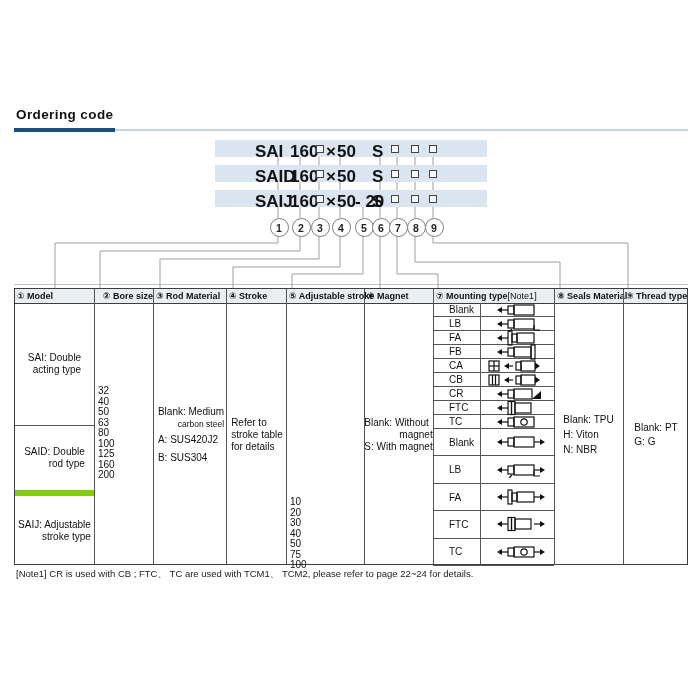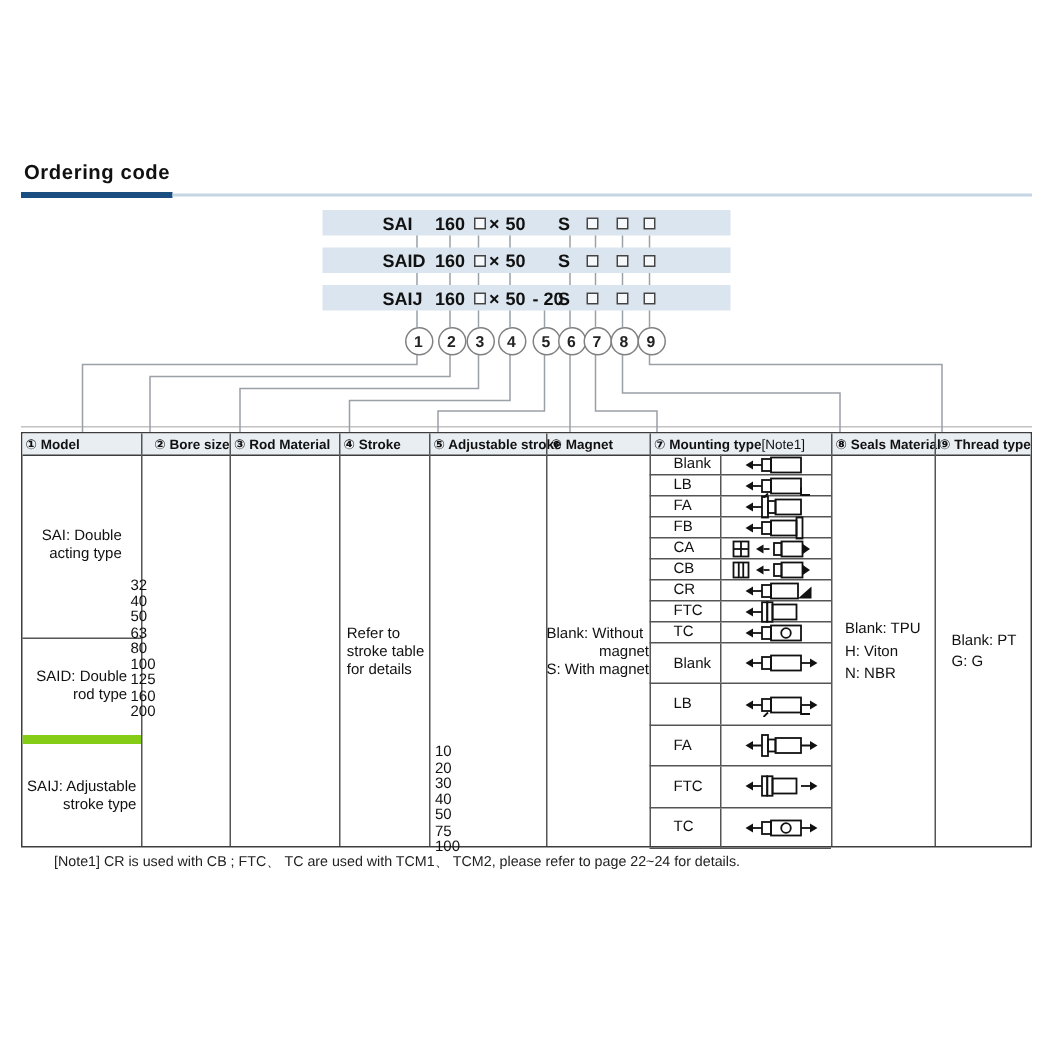--- a/index.html
+++ b/index.html
@@ -5,21 +5,21 @@
   html,body{margin:0;padding:0;background:#fff;}
   #page{position:relative;width:700px;height:700px;background:#ffffff;overflow:hidden;
         font-family:"Liberation Sans","DejaVu Sans",sans-serif;color:#1a1a1a;}
   .abs{position:absolute;}
   
   #title{left:16px;top:107px;font-size:13.5px;font-weight:bold;letter-spacing:.4px;color:#111;}
   #title-rule-dark{left:14px;top:128px;width:101px;height:4px;background:#1b4e80;}
   #title-rule-light{left:115px;top:129px;width:573px;height:2px;background:#c6d6e4;}
   
   .code-bar{left:215px;width:272px;height:17px;background:#dbe5ef;z-index:2;}
-  .code-bar span{position:absolute;top:1.5px;font-size:12px;font-weight:bold;color:#111;white-space:nowrap;}
+  .code-bar span{position:absolute;top:1.5px;font-size:17px;font-weight:bold;color:#111;white-space:nowrap;}
   .sq{position:absolute;top:5px;width:6px;height:6px;border:1px solid #444;background:#f6f9fc;}
   
   .num-circle{position:absolute;top:218px;width:17px;height:17px;border:1.2px solid #808080;
       border-radius:50%;background:#fff;z-index:3;display:flex;align-items:center;justify-content:center;
       font-size:10.5px;font-weight:600;color:#222;}
   
   #tbl{left:14px;top:288px;width:674px;height:277px;border:1.5px solid #3d3d3d;box-sizing:border-box;z-index:2;}
   #tbl .cell{position:absolute;box-sizing:border-box;}
   #thead-band{left:0;top:0;width:100%;height:14px;background:#e9eef3;border-bottom:1px solid #3d3d3d;}
   .hcell{position:absolute;top:0;height:14px;display:flex;align-items:center;box-sizing:border-box;
@@ -30,21 +30,21 @@
   .center-flex{display:flex;align-items:center;justify-content:center;}
   .tcell{font-size:10px;line-height:12px;color:#111;}
   .model-block{text-align:right;}
   .list-col div{font-size:10px;line-height:10.5px;color:#111;}
   .small{font-size:8.5px;}
   .mrow{position:absolute;left:0;right:0;box-sizing:border-box;border-bottom:1px solid #555;display:flex;}
   .mlabel{width:48px;box-sizing:border-box;border-right:1px solid #555;display:flex;align-items:center;
       padding-left:16px;font-size:10px;color:#111;}
   .micon{flex:1;display:flex;align-items:center;justify-content:center;}
   #above-line{left:14px;top:284px;width:674px;height:1px;background:#c2c2c2;}
-  #note{left:16px;top:568px;font-size:9.5px;color:#222;white-space:nowrap;margin-left:20px;}
+  #note{left:16px;top:568px;font-size:9.5px;color:#222;white-space:nowrap;}
   svg.conn{position:absolute;left:0;top:0;z-index:1;}
 </style>
 </head>
 <body>
 
 <div id="page">
 
   <div class="abs" id="title">Ordering code</div>
   <div class="abs" id="title-rule-dark"></div>
   <div class="abs" id="title-rule-light"></div>
@@ -177,32 +177,40 @@
         <div>rod type</div>
       </div>
     </div>
     <div class="cell center-flex" style="left:0;top:207px;width:79px;height:70px;">
       <div class="model-block tcell">
         <div>SAIJ: Adjustable</div>
         <div>stroke type</div>
       </div>
     </div>
 
-    <div class="cell list-col" id="bore-list" style="left:72px;top:97px;width:50px;">
+    <div class="cell list-col" id="bore-list" style="left:83px;top:97px;width:50px;">
         <div>32</div>
         <div>40</div>
         <div>50</div>
         <div>63</div>
         <div>80</div>
         <div>100</div>
         <div>125</div>
         <div>160</div>
         <div>200</div>
       </div>
 
+    <div class="cell center-flex" style="left:138px;top:14px;width:73px;height:263px;">
+      <div class="tcell" style="padding-left:3px;">
+        <div>Blank: Medium</div>
+        <div class="small" style="text-align:right">carbon steel</div>
+        <div style="margin-top:4px">A: SUS420J2</div>
+        <div style="margin-top:6px">B: SUS304</div>
+      </div>
+    </div>
 
     <div class="cell center-flex" style="left:211px;top:14px;width:60px;height:263px;">
       <div class="tcell" style="padding-left:2px;">
         <div>Refer to</div>
         <div>stroke table</div>
         <div>for details</div>
       </div>
     </div>
 
     <div class="cell list-col" id="adj-list" style="left:275px;top:208px;width:70px;">

